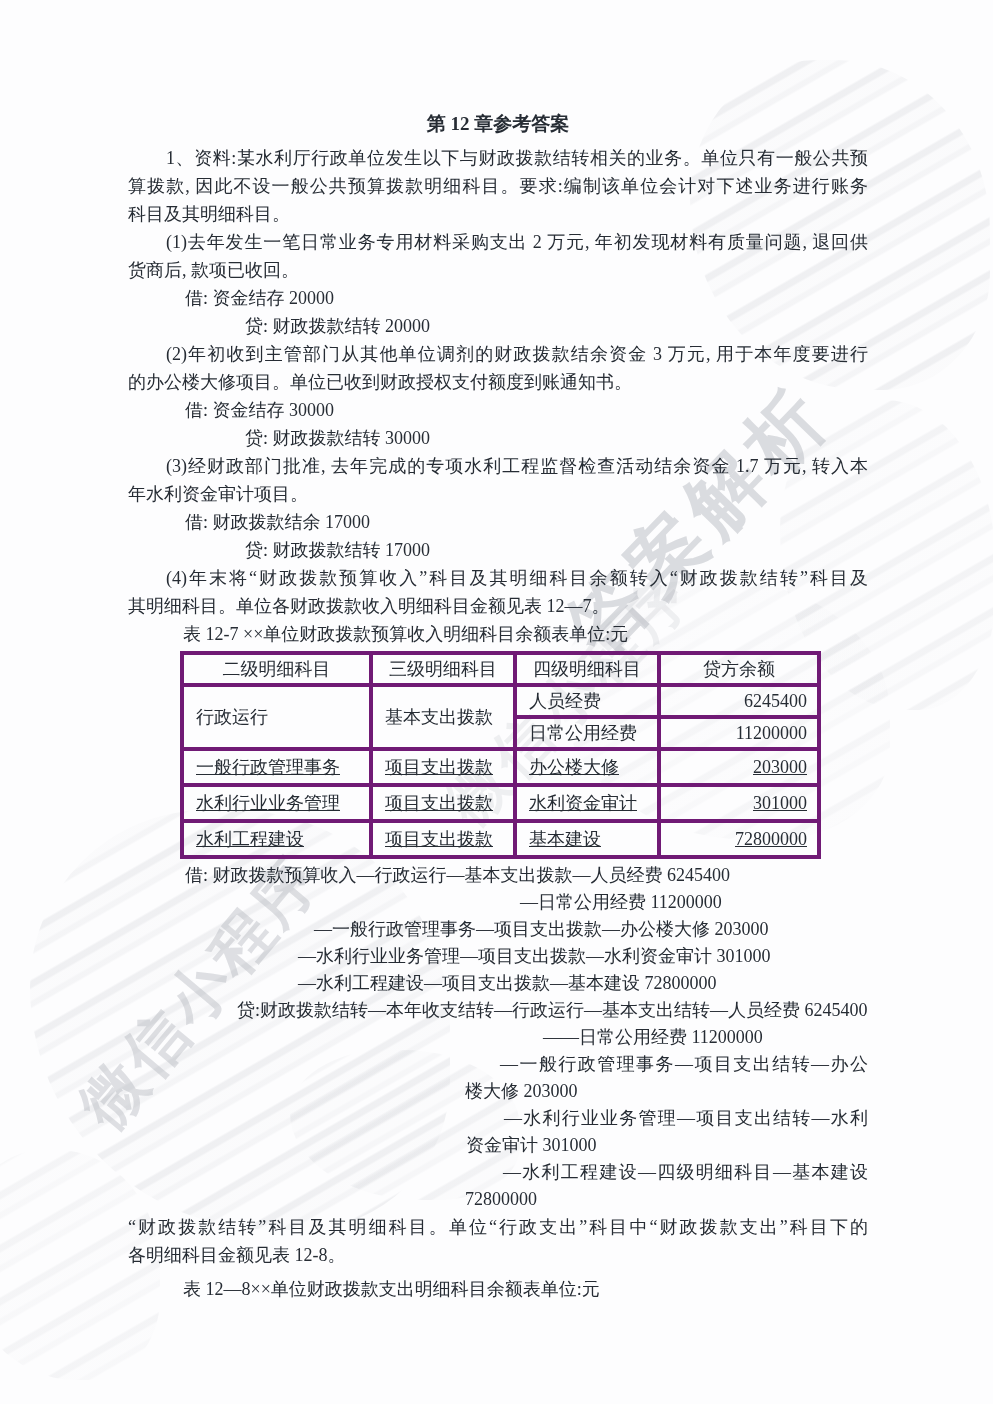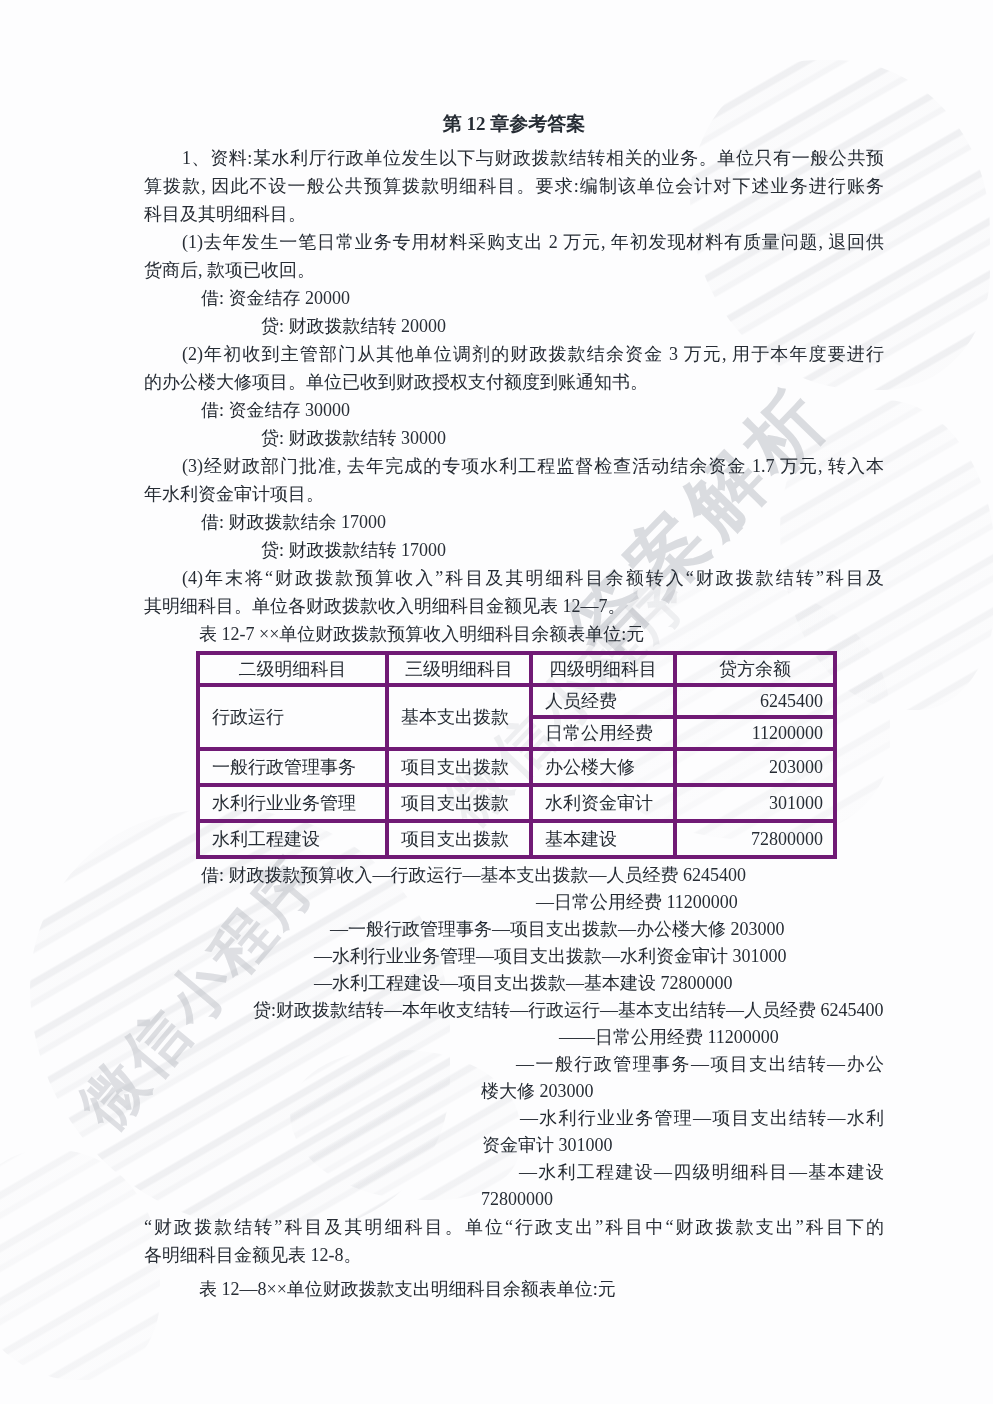--- a/index.html
+++ b/index.html
@@ -33,21 +33,21 @@
     text-align:center;white-space:nowrap;
   }
   .wm-right{left:490px;top:470px;width:420px;font-size:76px;letter-spacing:8px;
     transform:rotate(-46deg);opacity:.38;}
   .wm-left{left:-10px;top:950px;width:420px;font-size:62px;letter-spacing:4px;
     transform:rotate(-50deg);opacity:.34;}
   .wm-mid{left:360px;top:660px;width:420px;font-size:58px;letter-spacing:6px;
     transform:rotate(-46deg);opacity:.16;}
   
   .content{
-    position:absolute;z-index:1;left:144px;top:108px;width:740px;
+    position:absolute;z-index:1;left:128px;top:108px;width:740px;
     font-size:18px;line-height:28px;
   }
   .doc-title{
     text-align:center;font-weight:bold;font-size:19px;line-height:32px;
     margin-bottom:4px;
   }
   .ln{white-space:pre-wrap;}
   .fill{white-space:normal;text-align:justify;text-align-last:justify;}
   .indent{padding-left:38px;}
   .jl{line-height:27px;}
@@ -60,21 +60,21 @@
   }
   table.t7 th,table.t7 td{
     border:4px solid #701a75;font-weight:normal;
     padding:0 4px 0 12px;text-align:left;overflow:hidden;
   }
   table.t7 th{text-align:center;padding:0 4px;}
   table.t7 td.amt{text-align:right;padding:0 10px;}
   .col1{width:189px;}.col2{width:144px;}.col3{width:144px;}.col4{width:160px;}
   tr.hr{height:28px;}
   tr.sr{height:26px;}
-  tr.br{height:36px;}
+  tr.br{height:36px;text-decoration:underline;}
 </style>
 </head>
 <body>
 
 <div class="page">
 
   <div class="artifacts">
     <div class="streak s1"></div>
     <div class="streak s2"></div>
     <div class="streak s3"></div>

